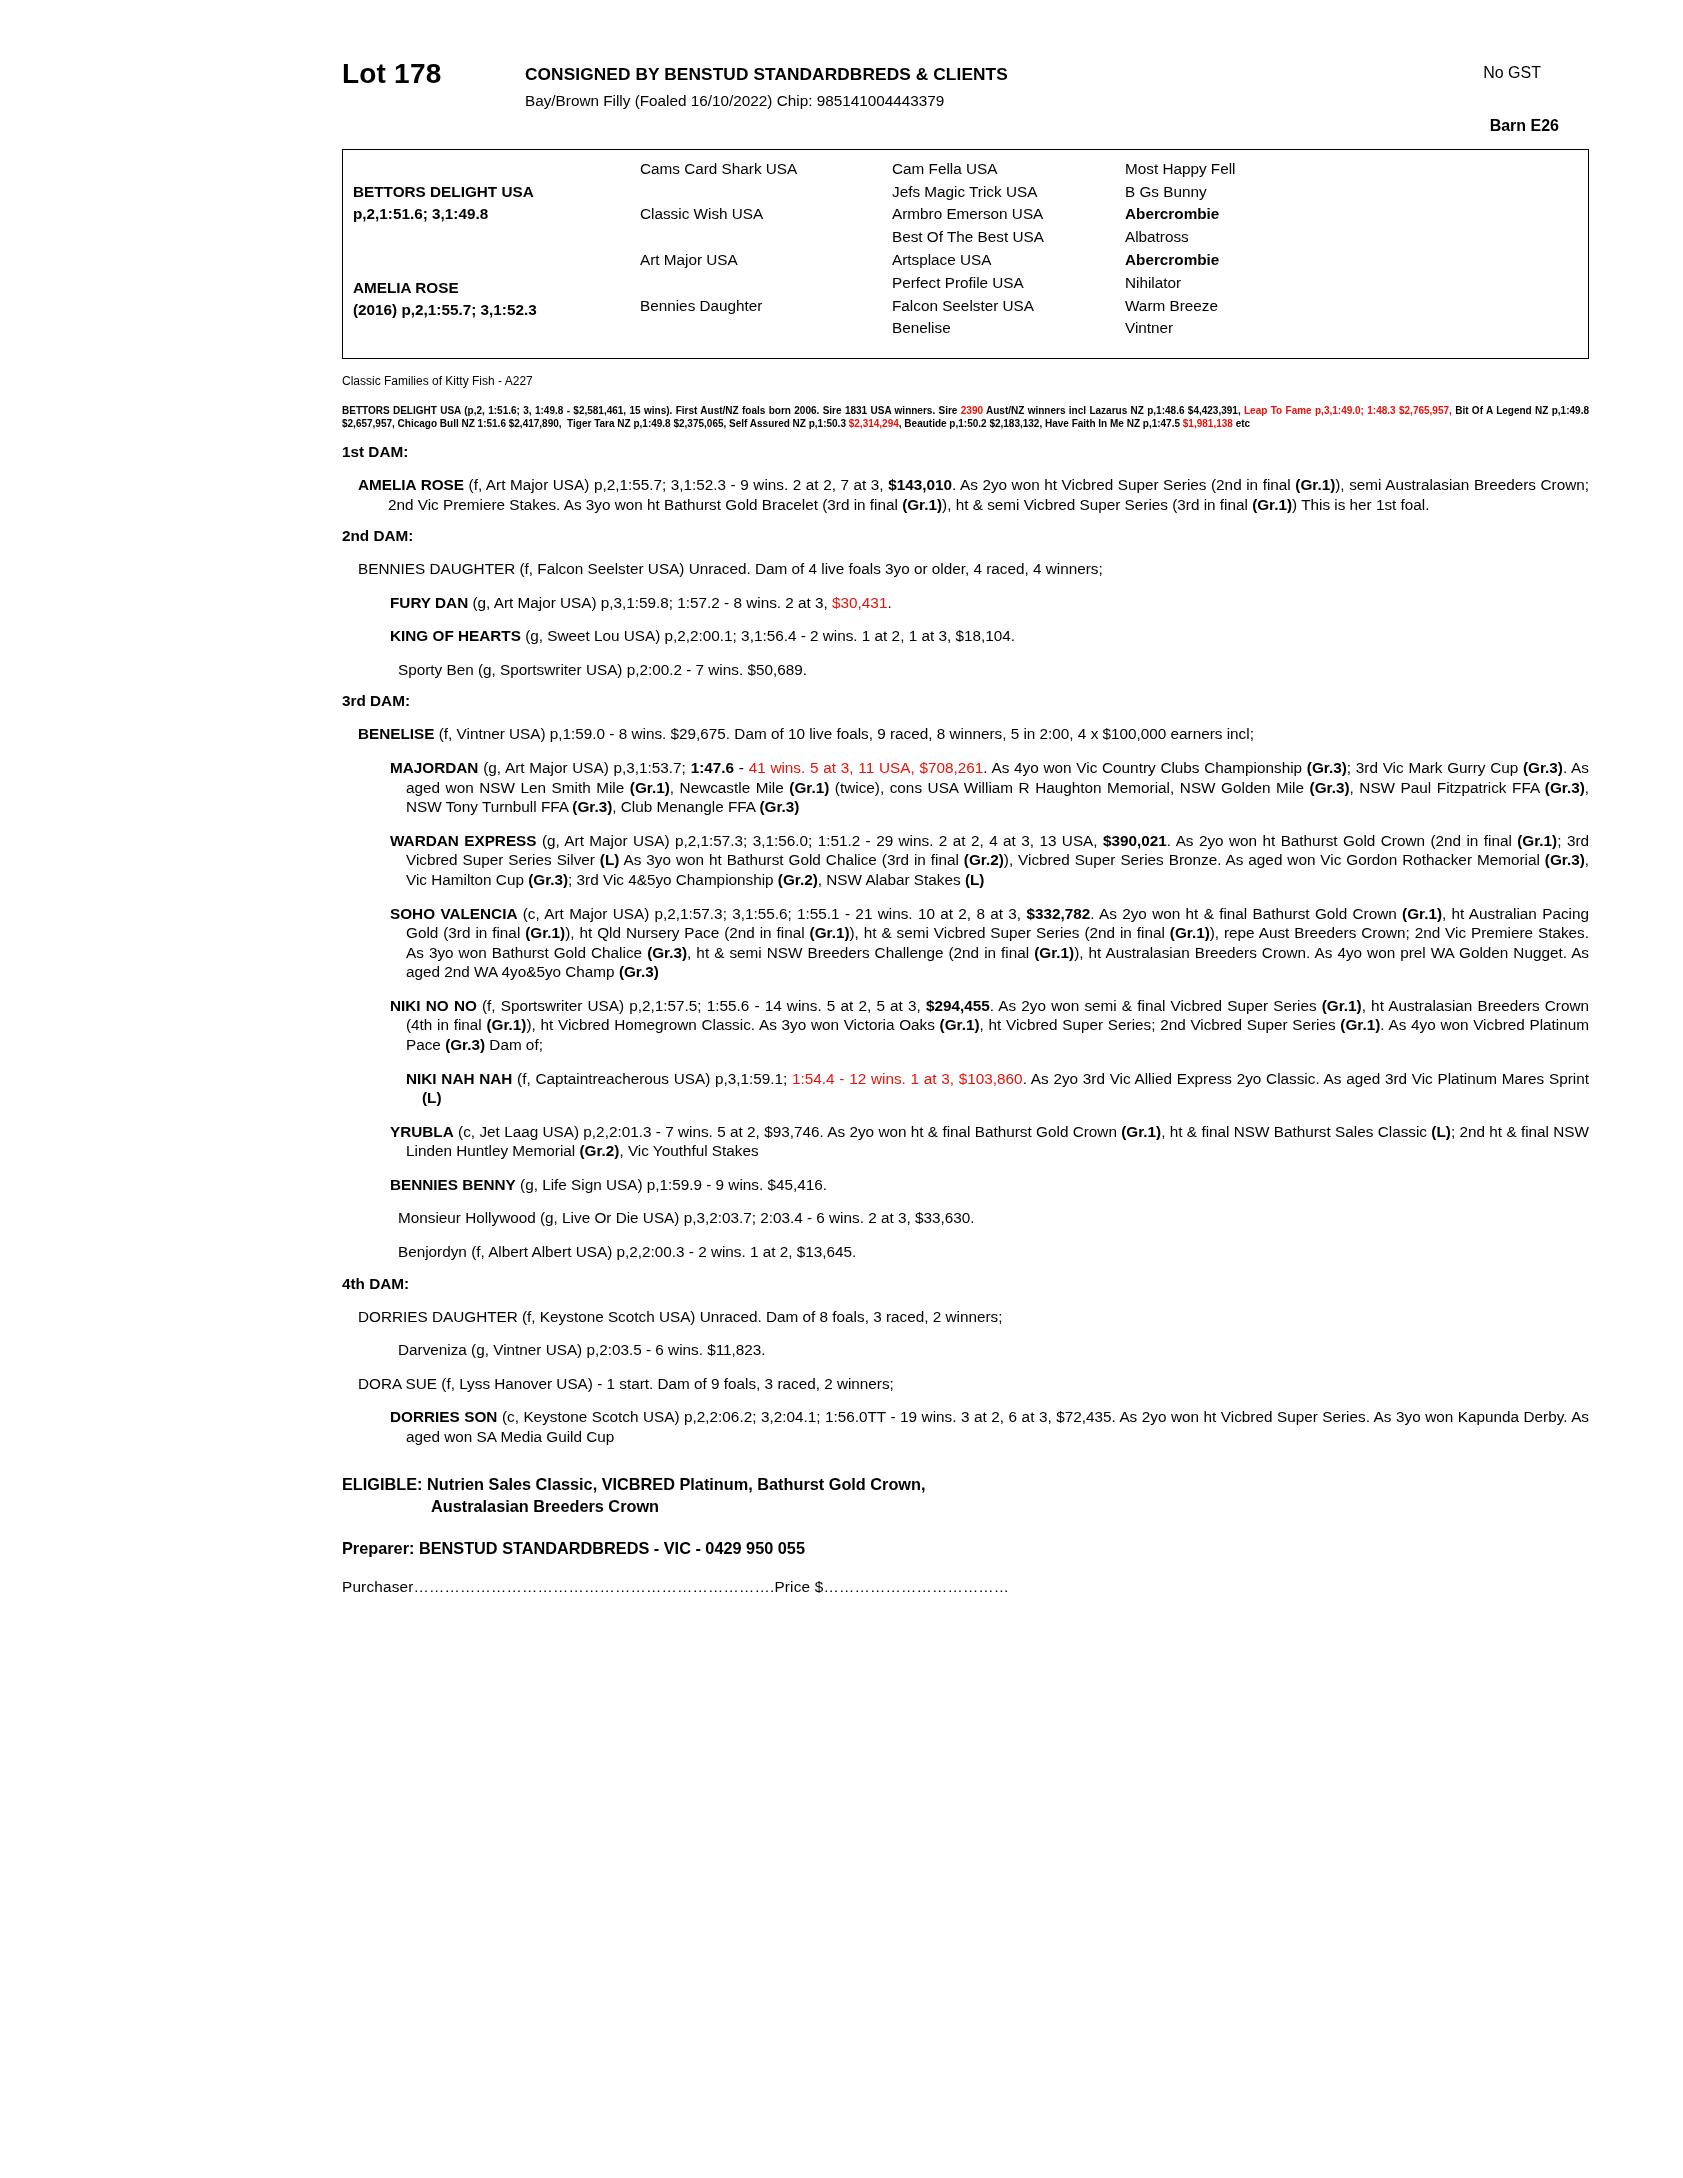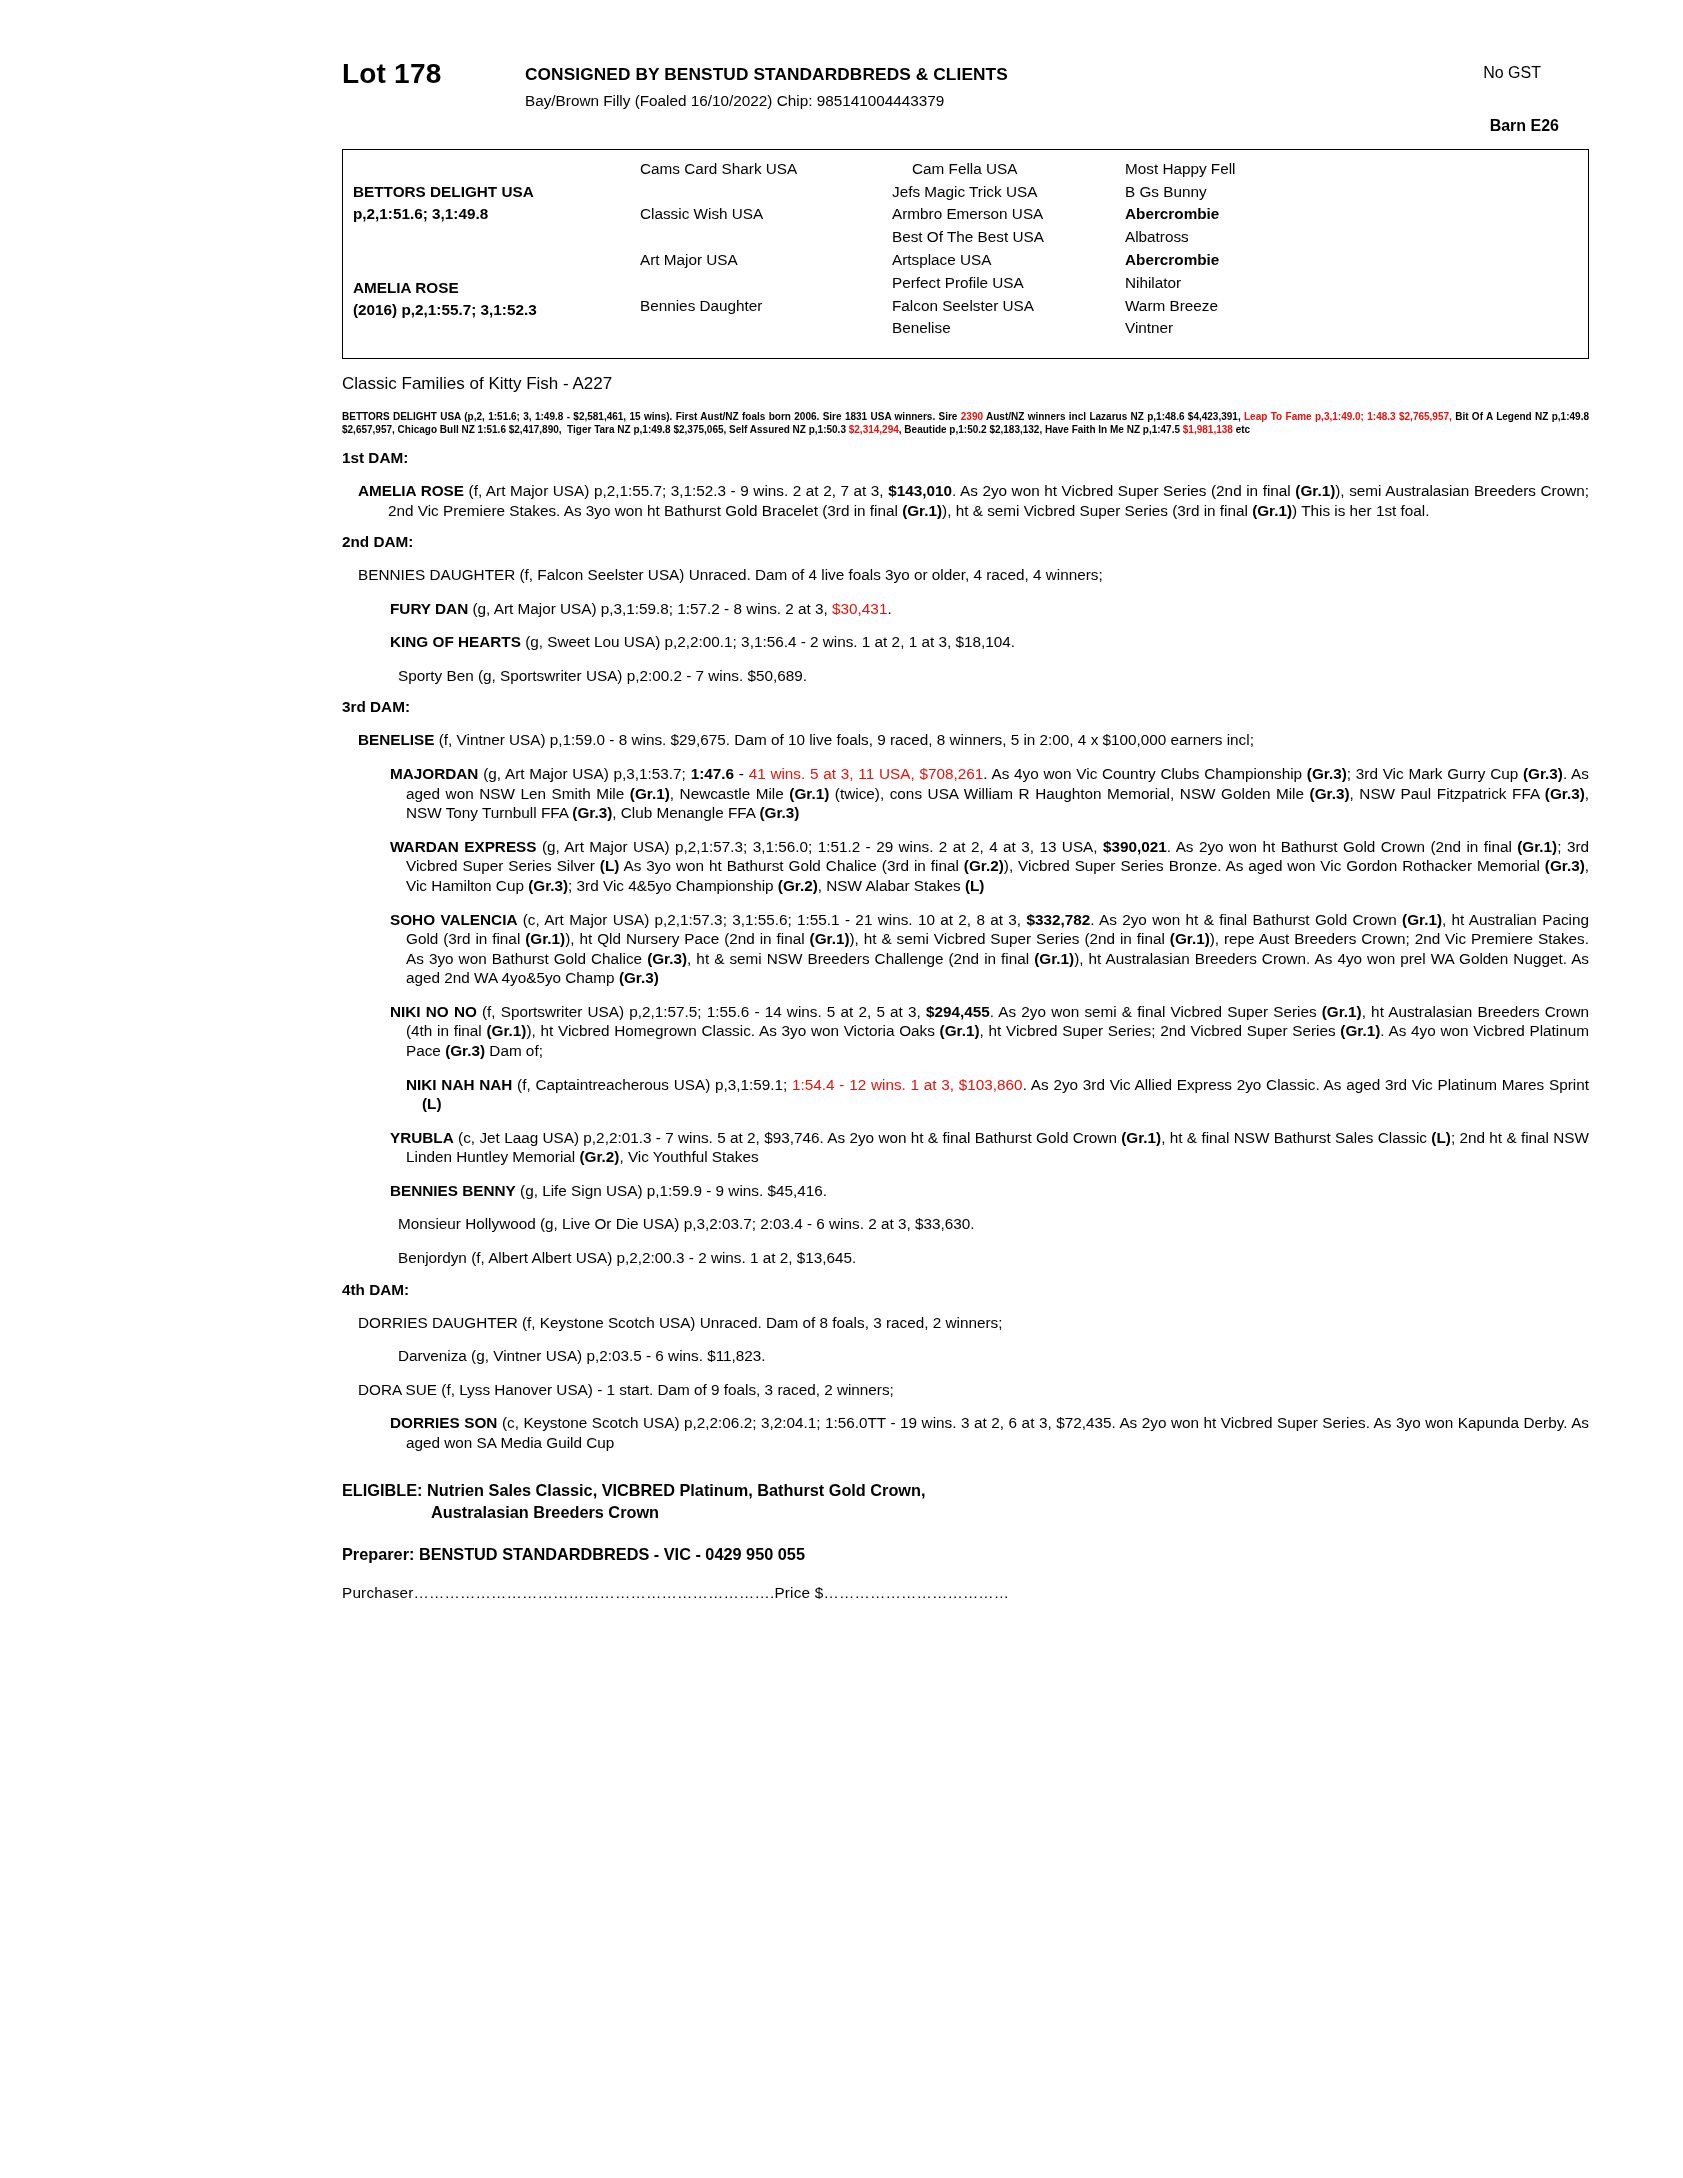--- a/index.html
+++ b/index.html
@@ -83,21 +83,21 @@
   .ped-line {
     position: absolute;
     font-size: 15.3px;
     white-space: nowrap;
   }
   .ped-line.b { font-weight: bold; }
 
   
   .families {
     margin-top: 15px;
-    font-size: 17px;
+    font-size: 12px;
   }
   .sire-para {
     margin-top: 16px;
     font-size: 10px;
     font-weight: bold;
     text-align: justify;
     line-height: 1.30;
   }
   .red { color: #e8120b; }
   .dam-head {
@@ -159,21 +159,21 @@
     </div>
 
     <div class="col c2">
       <div class="ped-line" style="left:0; top:10px;">Cams Card Shark USA</div>
       <div class="ped-line" style="left:0; top:55px;">Classic Wish USA</div>
       <div class="ped-line" style="left:0; top:101px;">Art Major USA</div>
       <div class="ped-line" style="left:0; top:147px;">Bennies Daughter</div>
     </div>
 
     <div class="col c3">
-      <div class="ped-line" style="left:0; top:10px;margin-left:20px;">Cam Fella USA</div>
+      <div class="ped-line" style="left:0; top:10px;">Cam Fella USA</div>
       <div class="ped-line" style="left:0; top:33px;">Jefs Magic Trick USA</div>
       <div class="ped-line" style="left:0; top:55px;">Armbro Emerson USA</div>
       <div class="ped-line" style="left:0; top:78px;">Best Of The Best USA</div>
       <div class="ped-line" style="left:0; top:101px;">Artsplace USA</div>
       <div class="ped-line" style="left:0; top:124px;">Perfect Profile USA</div>
       <div class="ped-line" style="left:0; top:147px;">Falcon Seelster USA</div>
       <div class="ped-line" style="left:0; top:169px;">Benelise</div>
     </div>
 
     <div class="col c4">

